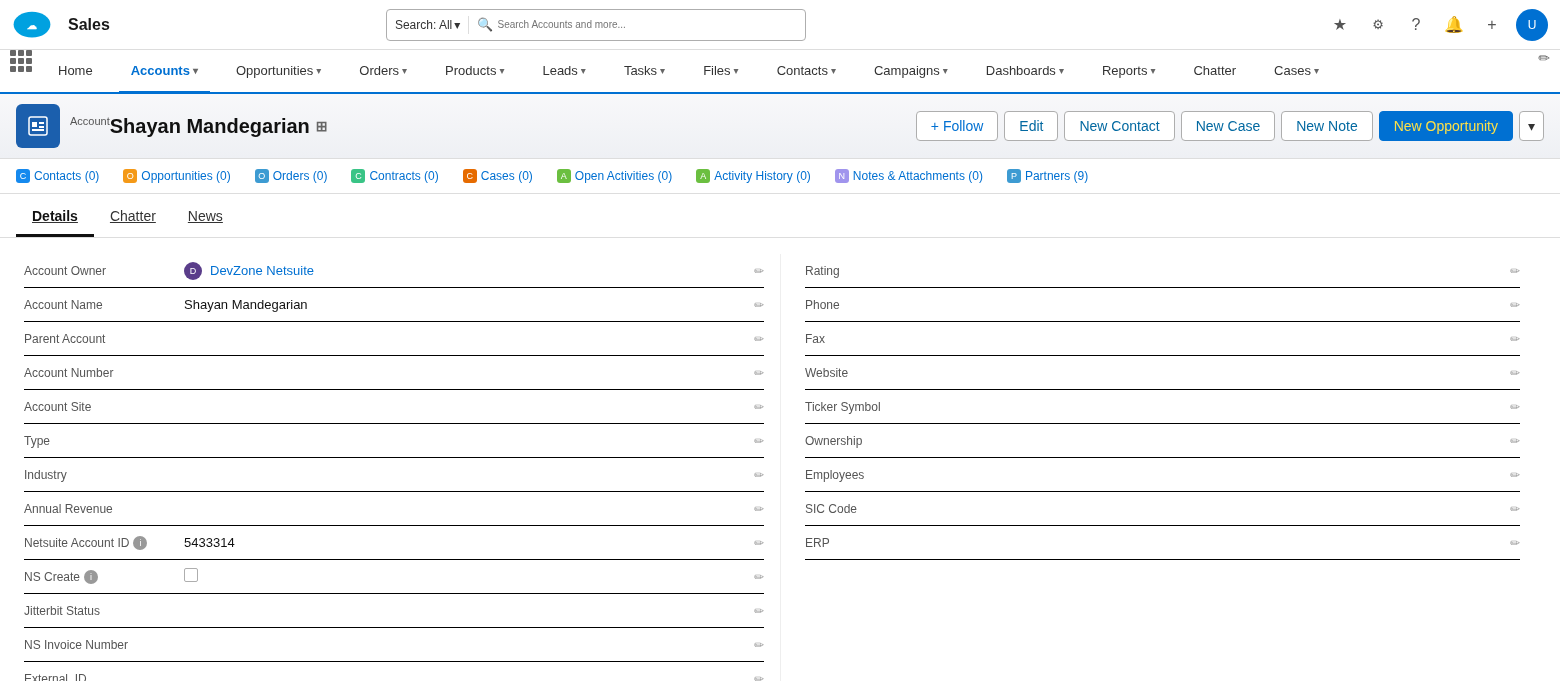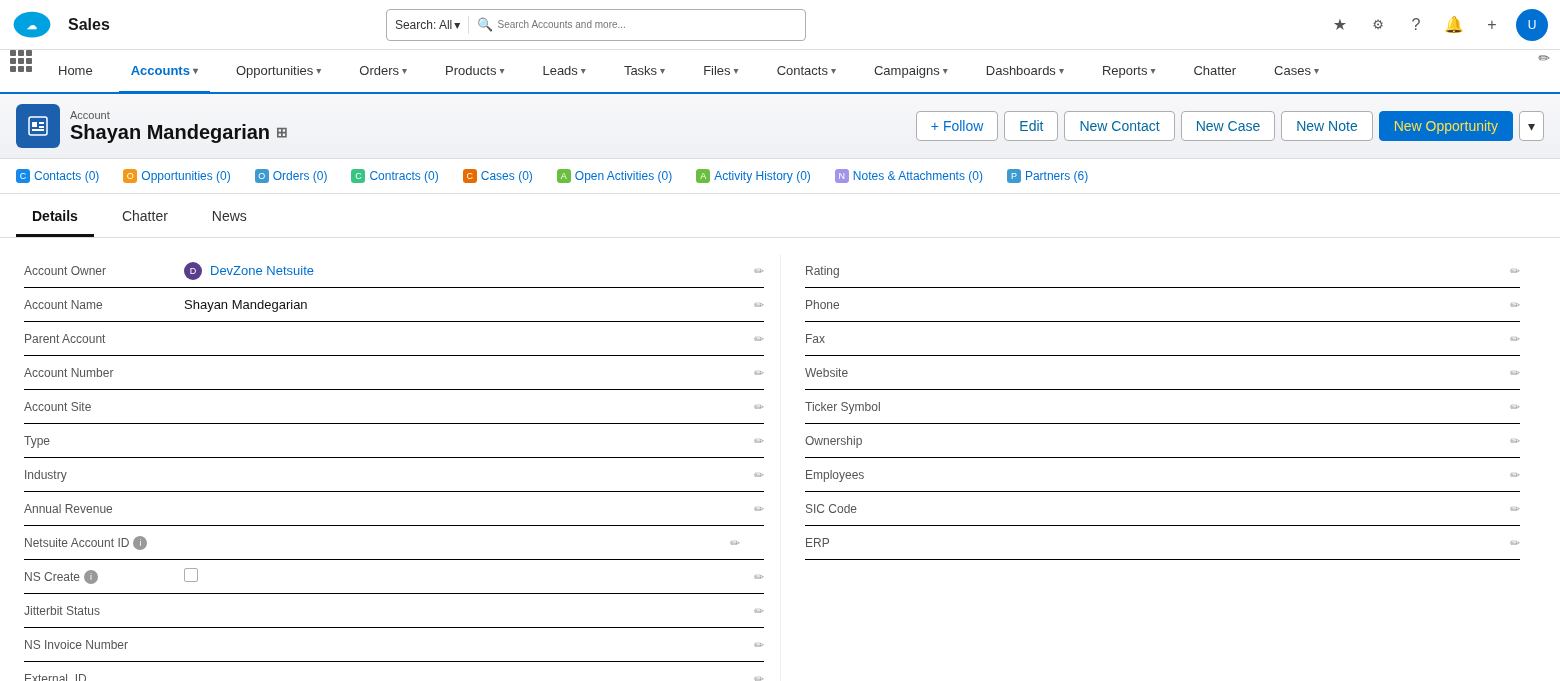--- a/index.html
+++ b/index.html
@@ -68,21 +68,21 @@
       padding: 10px 16px;
     }
     .record-header-top {
       display: flex; align-items: center; justify-content: space-between;
     }
     .record-header-left { display: flex; align-items: center; gap: 10px; }
     .record-icon-box {
       width: 44px; height: 44px; border-radius: 6px;
       background: #1b5fad; display: flex; align-items: center; justify-content: center; color: #fff; font-size: 20px;
     }
-    .record-title-block { display: flex; flex-direction: column; }
+    .record-title-block { display: flex; flex-direction: row; }
     .record-label { font-size: 11px; color: #555; }
     .record-name { font-size: 20px; font-weight: 700; color: #111; display: flex; align-items: center; gap: 6px; }
     .record-name .name-icon { font-size: 14px; color: #666; }
     .record-actions { display: flex; align-items: center; gap: 6px; }
     .btn {
       padding: 6px 14px; border-radius: 4px; cursor: pointer; font-size: 14px; font-weight: 500;
       display: inline-flex; align-items: center; gap: 4px; border: 1px solid;
     }
     .btn-follow { background: #fff; border-color: #aeaeae; color: #0070d2; }
     .btn-secondary { background: #fff; border-color: #aeaeae; color: #0369a1; }
@@ -96,21 +96,21 @@
     }
     .related-link {
       font-size: 12px; color: #0070d2; cursor: pointer; display: flex; align-items: center; gap: 4px;
       padding: 2px 0;
     }
     .related-link .rel-icon { width: 14px; height: 14px; border-radius: 3px; display: inline-flex; align-items: center; justify-content: center; font-size: 9px; color: #fff; }
 
     
     .tabs-bar {
       background: #fff; border-bottom: 1px solid #ddd;
-      padding: 0 16px; display: flex; gap: 12px;
+      padding: 0 16px; display: flex; gap: 0; text-decoration: underline;
     }
     .tab {
       padding: 14px 16px 10px; font-size: 14px; color: #333; cursor: pointer;
       border-bottom: 3px solid transparent;
     }
     .tab.active { color: #111; font-weight: 600; border-bottom: 3px solid #111; }
 
     
     .detail-content {
       background: #fff; padding: 16px 24px;
@@ -307,21 +307,21 @@
   <a class="related-link">
     <span class="rel-icon" style="background:#6bbf40;">A</span>
     <span>Activity History (0)</span>
   </a>
   <a class="related-link">
     <span class="rel-icon" style="background:#a094ed;">N</span>
     <span>Notes &amp; Attachments (0)</span>
   </a>
   <a class="related-link">
     <span class="rel-icon" style="background:#3d9bd2;">P</span>
-    <span>Partners (6)</span>
+    <span>Partners (9)</span>
   </a>
 </div>
 
 <div class="page-body">
 
   <div class="tabs-bar">
     <div class="tab active">Details</div>
     <div class="tab">Chatter</div>
     <div class="tab">News</div>
   </div>
@@ -379,20 +379,21 @@
         <span class="field-label">Annual Revenue</span>
         <span class="field-value"></span>
         <span class="field-edit">✏</span>
       </div>
 
       <div class="field-row">
         <span class="field-label">
           <span>Netsuite Account ID</span>
           <span class="info-icon">i</span>
         </span>
+        <span class="field-value">5433314</span>
         <span class="field-edit">✏</span>
       </div>
 
       <div class="field-row">
         <span class="field-label">
           <span>NS Create</span>
           <span class="info-icon">i</span>
         </span>
         <span class="field-value">
           <span class="checkbox-placeholder"></span>

